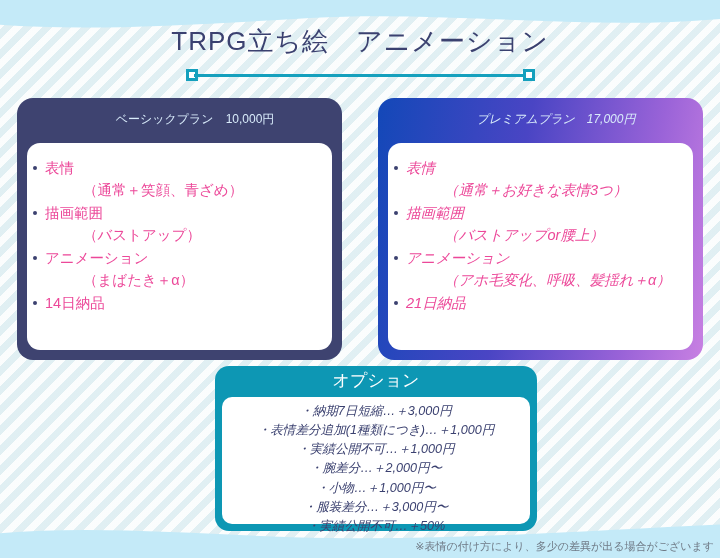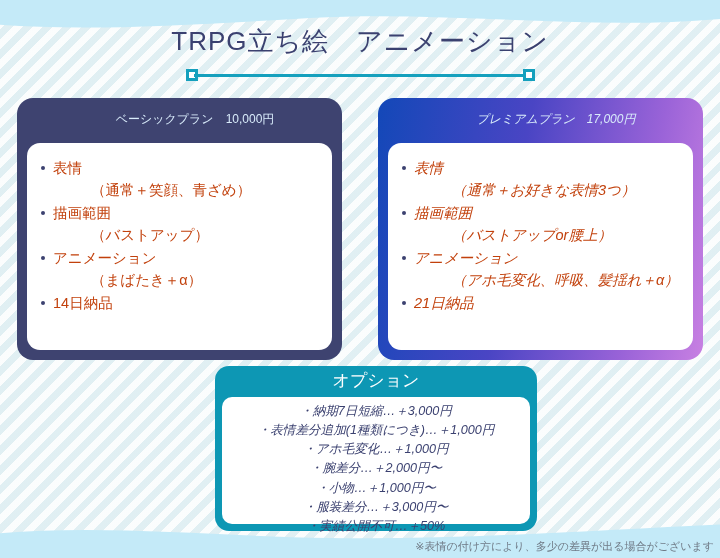--- a/index.html
+++ b/index.html
@@ -131,22 +131,22 @@
     top: 45px;
     bottom: 10px;
     background: #ffffff;
     border-radius: 13px;
     padding: 14px 0 0 0;
     box-sizing: border-box;
   }
   .plan-list {
     list-style: none;
     margin: 0;
-    padding: 0 12px;
-    color: #c2410c;
+    padding: 0 4px;
+    color: #ec4899;
   }
   .plan-list li {
     font-size: 14.5px;
     line-height: 1.55;
     white-space: pre;
   }
   .plan-list li.bulleted {
     padding-left: 14px;
     position: relative;
   }
@@ -273,21 +273,21 @@
         </ul>
       </div>
     </div>
 
     <div class="card-option">
       <div class="option-head">オプション</div>
       <div class="option-body">
         <ul class="option-list">
           <li>・納期7日短縮…＋3,000円</li>
           <li>・表情差分追加(1種類につき)…＋1,000円</li>
-          <li>・アホ毛変化…＋1,000円</li>
+          <li>・実績公開不可…＋1,000円</li>
           <li>・腕差分…＋2,000円〜</li>
           <li>・小物…＋1,000円〜</li>
           <li>・服装差分…＋3,000円〜</li>
           <li>・実績公開不可…＋50%</li>
         </ul>
       </div>
     </div>
 
     <div class="footnote">※表情の付け方により、多少の差異が出る場合がございます</div>
 

